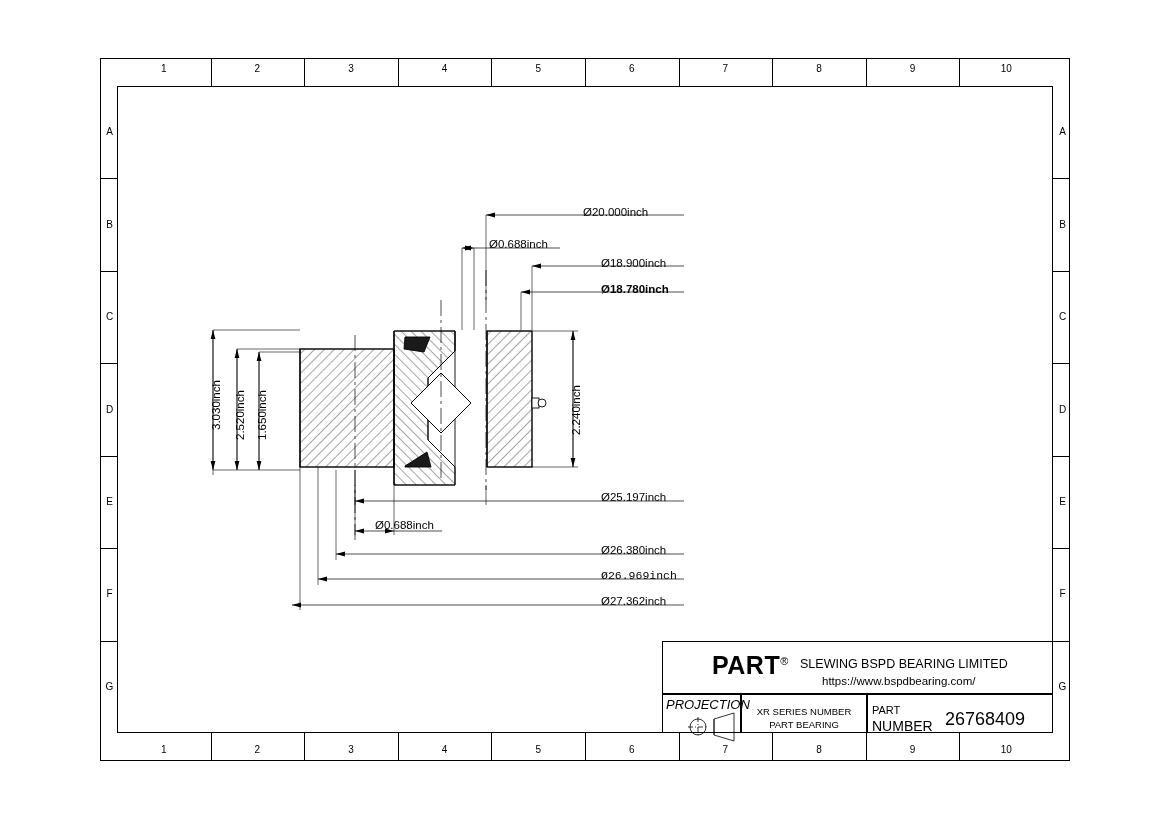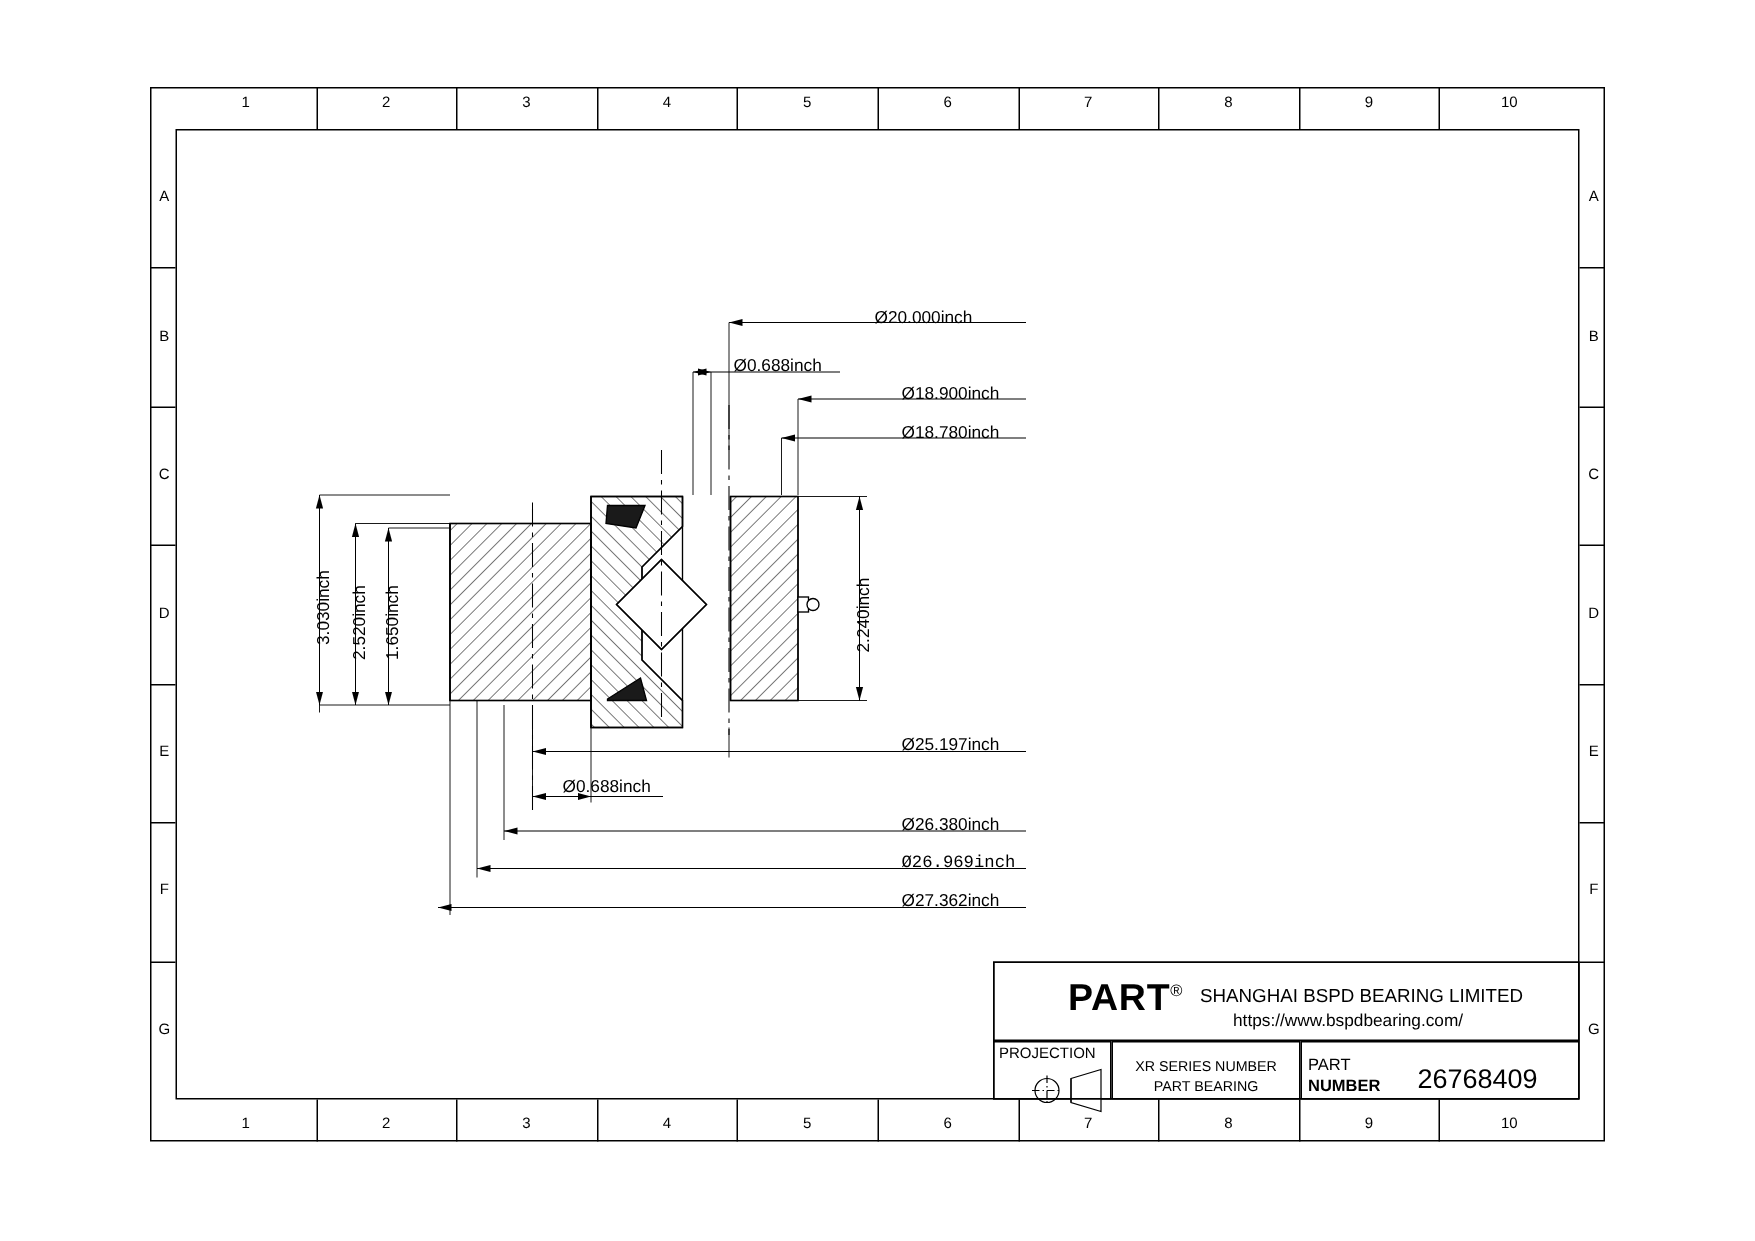--- a/index.html
+++ b/index.html
@@ -22,25 +22,25 @@
   #tb-main{left:662px;top:641px;width:391px;height:92px;}
   #tb-brandrow{left:662px;top:641px;width:391px;height:53px;border-bottom:1px solid #000;}
   #tb-proj{left:662px;top:694px;width:79px;height:39px;border-right:1px solid #000;}
   #tb-desc{left:741px;top:694px;width:126px;height:39px;border-right:1px solid #000;}
   #tb-part{left:867px;top:694px;width:186px;height:39px;}
 
   .brand{position:absolute;left:712px;top:651px;font-size:25px;font-weight:bold;letter-spacing:0.5px;}
   .brand sup{font-size:11px;font-weight:normal;vertical-align:super;}
   .company{position:absolute;left:800px;top:657px;font-size:12.5px;}
   .website{position:absolute;left:822px;top:675px;font-size:11.5px;}
-  .proj-label{position:absolute;left:666px;top:697px;font-size:10px;}
+  .proj-label{position:absolute;left:666px;top:697px;font-size:13px;font-style:italic;}
   .desc-l1{position:absolute;left:748px;top:706px;font-size:9.5px;width:112px;text-align:center;}
   .desc-l2{position:absolute;left:748px;top:719px;font-size:9.5px;width:112px;text-align:center;}
   .pn-label1{position:absolute;left:872px;top:704px;font-size:11px;}
-  .pn-label2{position:absolute;left:872px;top:718px;font-size:11px;font-weight:bold;}
+  .pn-label2{position:absolute;left:872px;top:718px;font-size:14px;}
   .pn-value{position:absolute;left:945px;top:709px;font-size:18px;}
 </style>
 </head>
 <body>
 
 <div id="sheet">
 
   <div class="frame-outer"></div>
   <div class="frame-inner"></div>
 
@@ -223,41 +223,41 @@
         <line x1="698" y1="717" x2="698" y2="737" stroke-dasharray="5,2,1,2"></line>
         <path d="M714,719 L734,713 L734,741 L714,735 Z" fill="#ffffff"></path>
         <line x1="714" y1="719" x2="714" y2="735"></line>
       </g>
     </g>
   </svg>
 
   <div class="dim-text" style="left:583px;top:206px;">Ø20.000inch</div>
   <div class="dim-text" style="left:489px;top:238px;">Ø0.688inch</div>
   <div class="dim-text" style="left:601px;top:257px;">Ø18.900inch</div>
-  <div class="dim-text" style="left:601px;top:283px;">Ø18.780inch</div>
+  <div class="dim-text" style="left:601px;top:283px;font-weight:bold;">Ø18.780inch</div>
 
   <div class="dim-text vert" style="left:210px;top:430px;transform:rotate(-90deg);">3.030inch</div>
   <div class="dim-text vert" style="left:234px;top:440px;transform:rotate(-90deg);">2.520inch</div>
   <div class="dim-text vert" style="left:256px;top:440px;transform:rotate(-90deg);">1.650inch</div>
   <div class="dim-text vert" style="left:570px;top:435px;transform:rotate(-90deg);">2.240inch</div>
 
   <div class="dim-text" style="left:601px;top:491px;">Ø25.197inch</div>
   <div class="dim-text" style="left:375px;top:519px;">Ø0.688inch</div>
   <div class="dim-text" style="left:601px;top:544px;">Ø26.380inch</div>
   <div class="dim-text" style="left:601px;top:569px;font-family:Liberation Mono, monospace;">Ø26.969inch</div>
   <div class="dim-text" style="left:601px;top:595px;">Ø27.362inch</div>
 
   <div class="tb" id="tb-main"></div>
   <div class="tb" id="tb-brandrow"></div>
   <div class="tb" id="tb-proj"></div>
   <div class="tb" id="tb-desc"></div>
   <div class="tb" id="tb-part"></div>
 
   <div class="brand"><span>PART</span><sup>®</sup></div>
-  <div class="company">SHANGHAI BSPD BEARING LIMITED</div>
+  <div class="company">SLEWING BSPD BEARING LIMITED</div>
   <div class="website">https://www.bspdbearing.com/</div>
   <div class="proj-label">PROJECTION</div>
   <div class="desc-l1">XR SERIES NUMBER</div>
   <div class="desc-l2">PART BEARING</div>
   <div class="pn-label1">PART</div>
   <div class="pn-label2">NUMBER</div>
   <div class="pn-value">26768409</div>
 
 </div>
 

